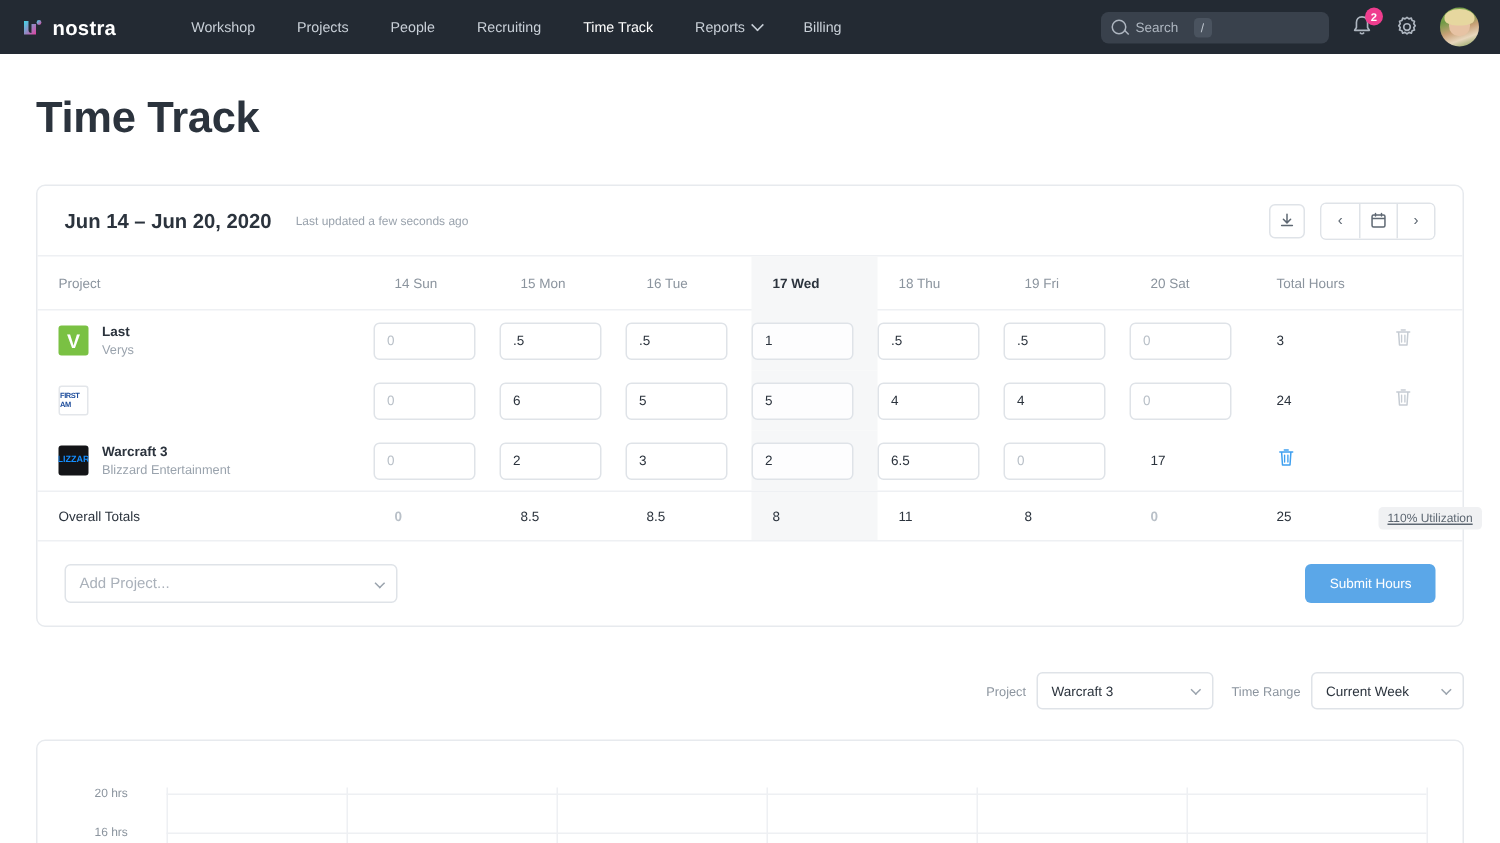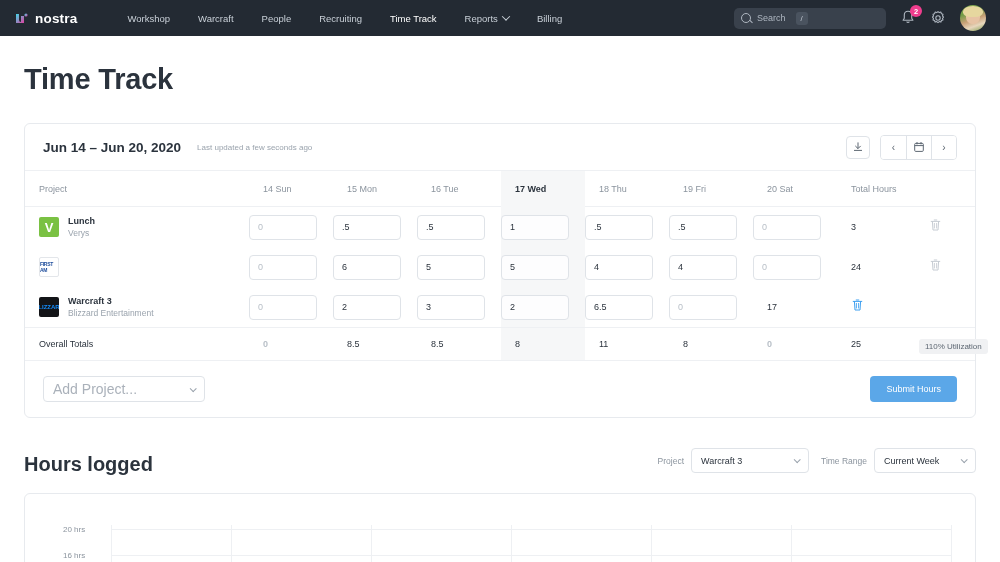--- a/index.html
+++ b/index.html
@@ -130,27 +130,27 @@
   .hinput.zero { color: #b9c0c8; }
   .hinput.wed { background: #fdfdfe; }
   .total-val { font-size: 9px; color: #2b333d; padding-left: 14px; }
   .trash { padding-left: 14px; cursor: pointer; }
 
   .totals-row { height: 34px; border-top: 1px solid #eef0f3; border-bottom: 1px solid #eef0f3; }
   .totals-row .cell { font-size: 9px; color: #2b333d; font-weight: normal; }
   .totals-row .cell.dim { color: #b9c0c8; font-weight: bold; }
   .util {
     background: #f0f1f3; color: #5d6772; font-size: 8px; border-radius: 3px;
-    padding: 3px 6px; display: inline-block; margin-left: 4px; white-space: nowrap;
+    padding: 3px 6px; display: inline-block; margin-left: 4px; white-space: nowrap; text-decoration: underline;
   }
 
   .card-foot { height: 56px; display: flex; align-items: center; padding: 0 18px; }
   .addproj {
-    width: 162px; height: 26px; border: 1px solid #dfe3e8; border-radius: 4px;
-    display: flex; align-items: center; padding: 0 9px; font-size: 14px; color: #aab1ba;
+    width: 222px; height: 26px; border: 1px solid #dfe3e8; border-radius: 4px;
+    display: flex; align-items: center; padding: 0 9px; font-size: 10px; color: #aab1ba;
     cursor: pointer; background: #fff;
   }
   .caret { margin-left: auto; width: 5px; height: 5px;
     border-right: 1.2px solid #9aa3ad; border-bottom: 1.2px solid #9aa3ad; transform: rotate(45deg) translateY(-1px); }
   .submit {
     margin-left: auto; background: #5ba7e8; color: #fff; border: none; border-radius: 4px;
     font-size: 9px; padding: 8px 16px; cursor: pointer; font-family: "Liberation Sans", sans-serif;
   }
 
   
@@ -193,21 +193,21 @@
       </svg>
     </span>
     <span class="brand-text">nostra</span>
   </div>
 
   <div class="nav-links">
     <div class="nav-link">
       <span>Workshop</span>
     </div>
     <div class="nav-link">
-      <span>Warcraft</span>
+      <span>Projects</span>
     </div>
     <div class="nav-link">
       <span>People</span>
     </div>
     <div class="nav-link">
       <span>Recruiting</span>
     </div>
     <div class="nav-link active">
       <span>Time Track</span>
     </div>
@@ -293,21 +293,21 @@
         <div class="cell">19 Fri</div>
         <div class="cell">20 Sat</div>
         <div class="cell">Total Hours</div>
         <div class="cell"></div>
       </div>
 
       <div class="trow body-row">
         <div class="proj">
           <span class="logo v">V</span>
           <span>
-            <span class="pname" style="display:block">Lunch</span>
+            <span class="pname" style="display:block">Last</span>
             <span class="pclient" style="display:block">Verys</span>
           </span>
         </div>
         <div class="hcell">
             <input class="hinput zero" value="0" style="">
           </div>
         <div class="hcell">
             <input class="hinput" value=".5" style="">
           </div>
         <div class="hcell">
@@ -422,21 +422,20 @@
         <div class="addproj">
           <span>Add Project...</span>
           <span class="caret"></span>
         </div>
         <button class="submit">Submit Hours</button>
       </div>
     </div>
   </div>
 
   <div class="hours-head">
-    <div class="hours-title">Hours logged</div>
     <div class="filters">
       <div class="filter">
         <span class="flabel">Project</span>
         <div class="fselect w1">
           <span>Warcraft 3</span>
           <span class="caret"></span>
         </div>
       </div>
       <div class="filter">
         <span class="flabel">Time Range</span>

